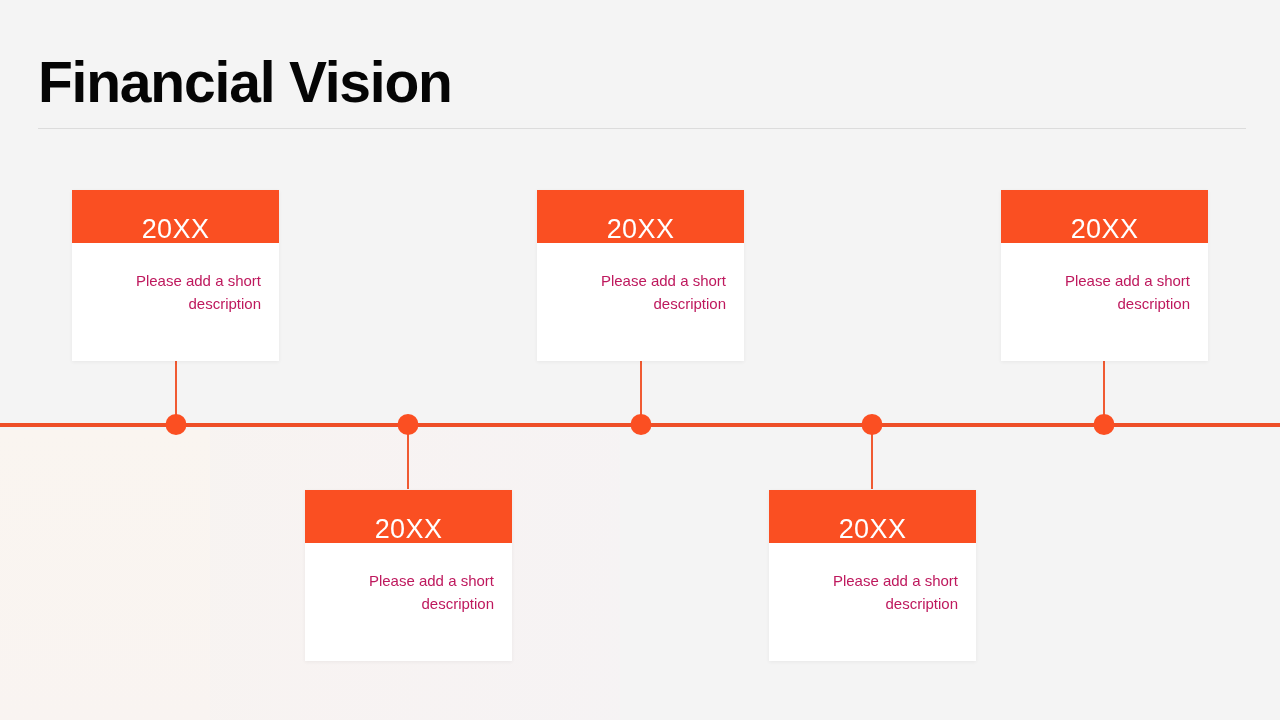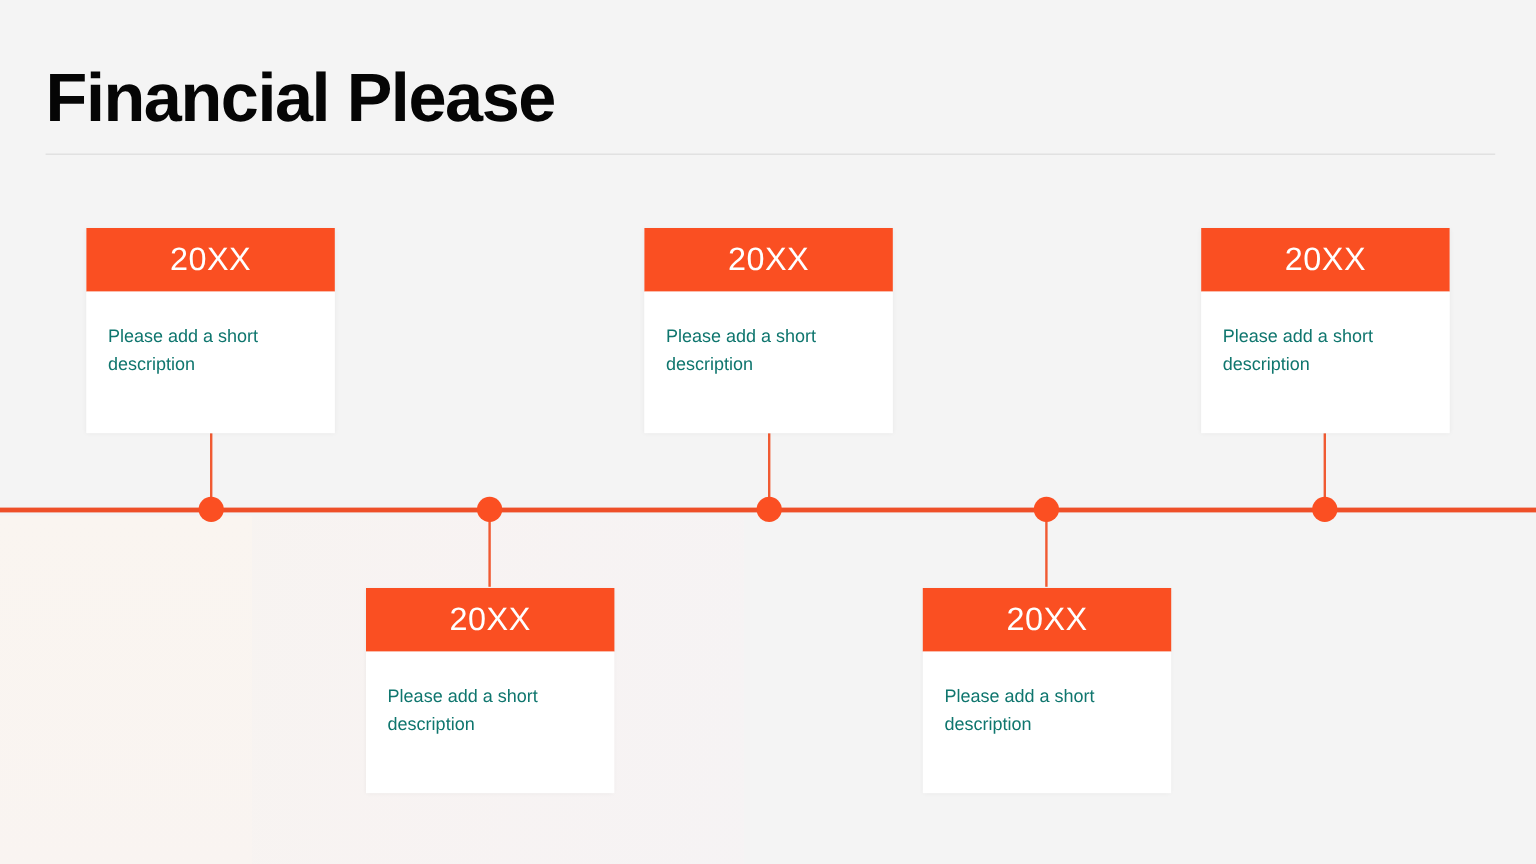--- a/index.html
+++ b/index.html
@@ -88,55 +88,55 @@
   
   .card {
     position:absolute;
     width:207px;
     box-shadow:0 1px 4px rgba(0,0,0,.055);
   }
   .card-header {
     height:53px;
     background:#fa4f22;
     display:flex;
-    align-items:center;
+    align-items:flex-end;
     justify-content:center;
   }
   .card-year {
     font-size:27px;
     font-weight:300;
     color:#ffffff;
     letter-spacing:.4px;
     line-height:1;
   }
   .card-body {
     background:#ffffff;
     height:118px;
     display:flex;
     align-items:flex-start;
     justify-content:center;
     padding:26px 18px 0 18px;
   }
   .card-desc {
     font-size:15px;
     font-weight:400;
-    color:#0f766e;
-    text-align:left;
+    color:#be185d;
+    text-align:right;
     line-height:1.55;
   }
   .card-lower .card-body { height:118px; }
 </style>
 </head>
 <body>
 
 <div class="bg-wash"></div>
 <div class="bg-wash-2"></div>
 
 <div class="header">
-  <div class="page-title">Financial Please</div>
+  <div class="page-title">Financial Vision</div>
 </div>
 <div class="header-rule"></div>
 
 <div class="timeline-axis"></div>
 
 <div class="stem" style="left:176px; top:361px; height:62px;"></div>
 <div class="stem" style="left:408px; top:427px; height:62px;"></div>
 <div class="stem" style="left:641px; top:361px; height:62px;"></div>
 <div class="stem" style="left:872px; top:427px; height:62px;"></div>
 <div class="stem" style="left:1104px; top:361px; height:62px;"></div>

